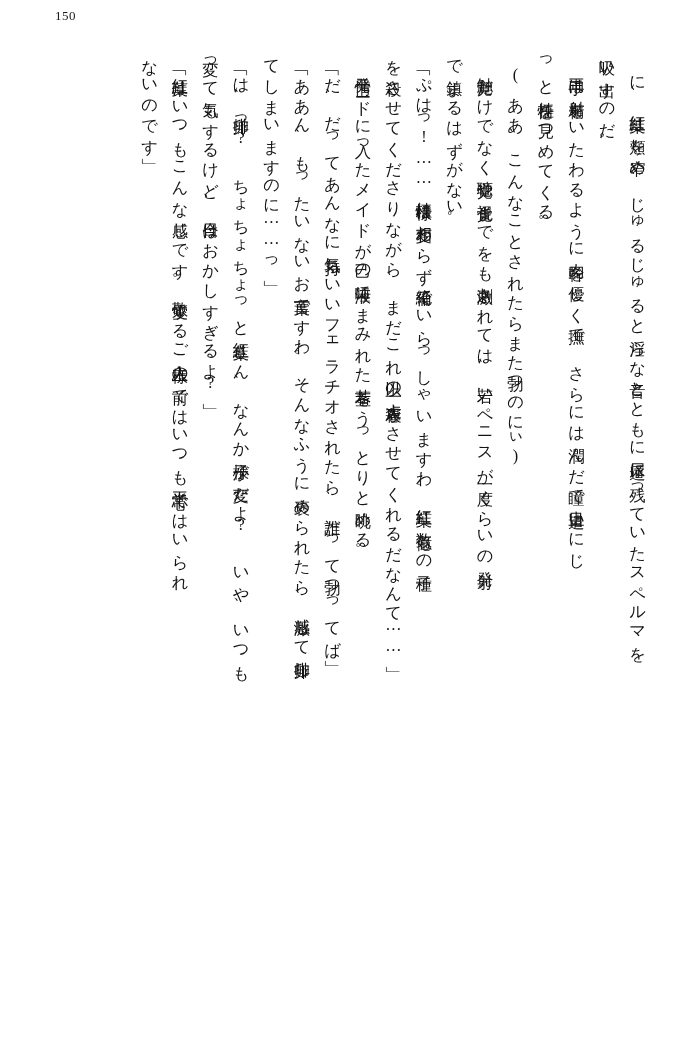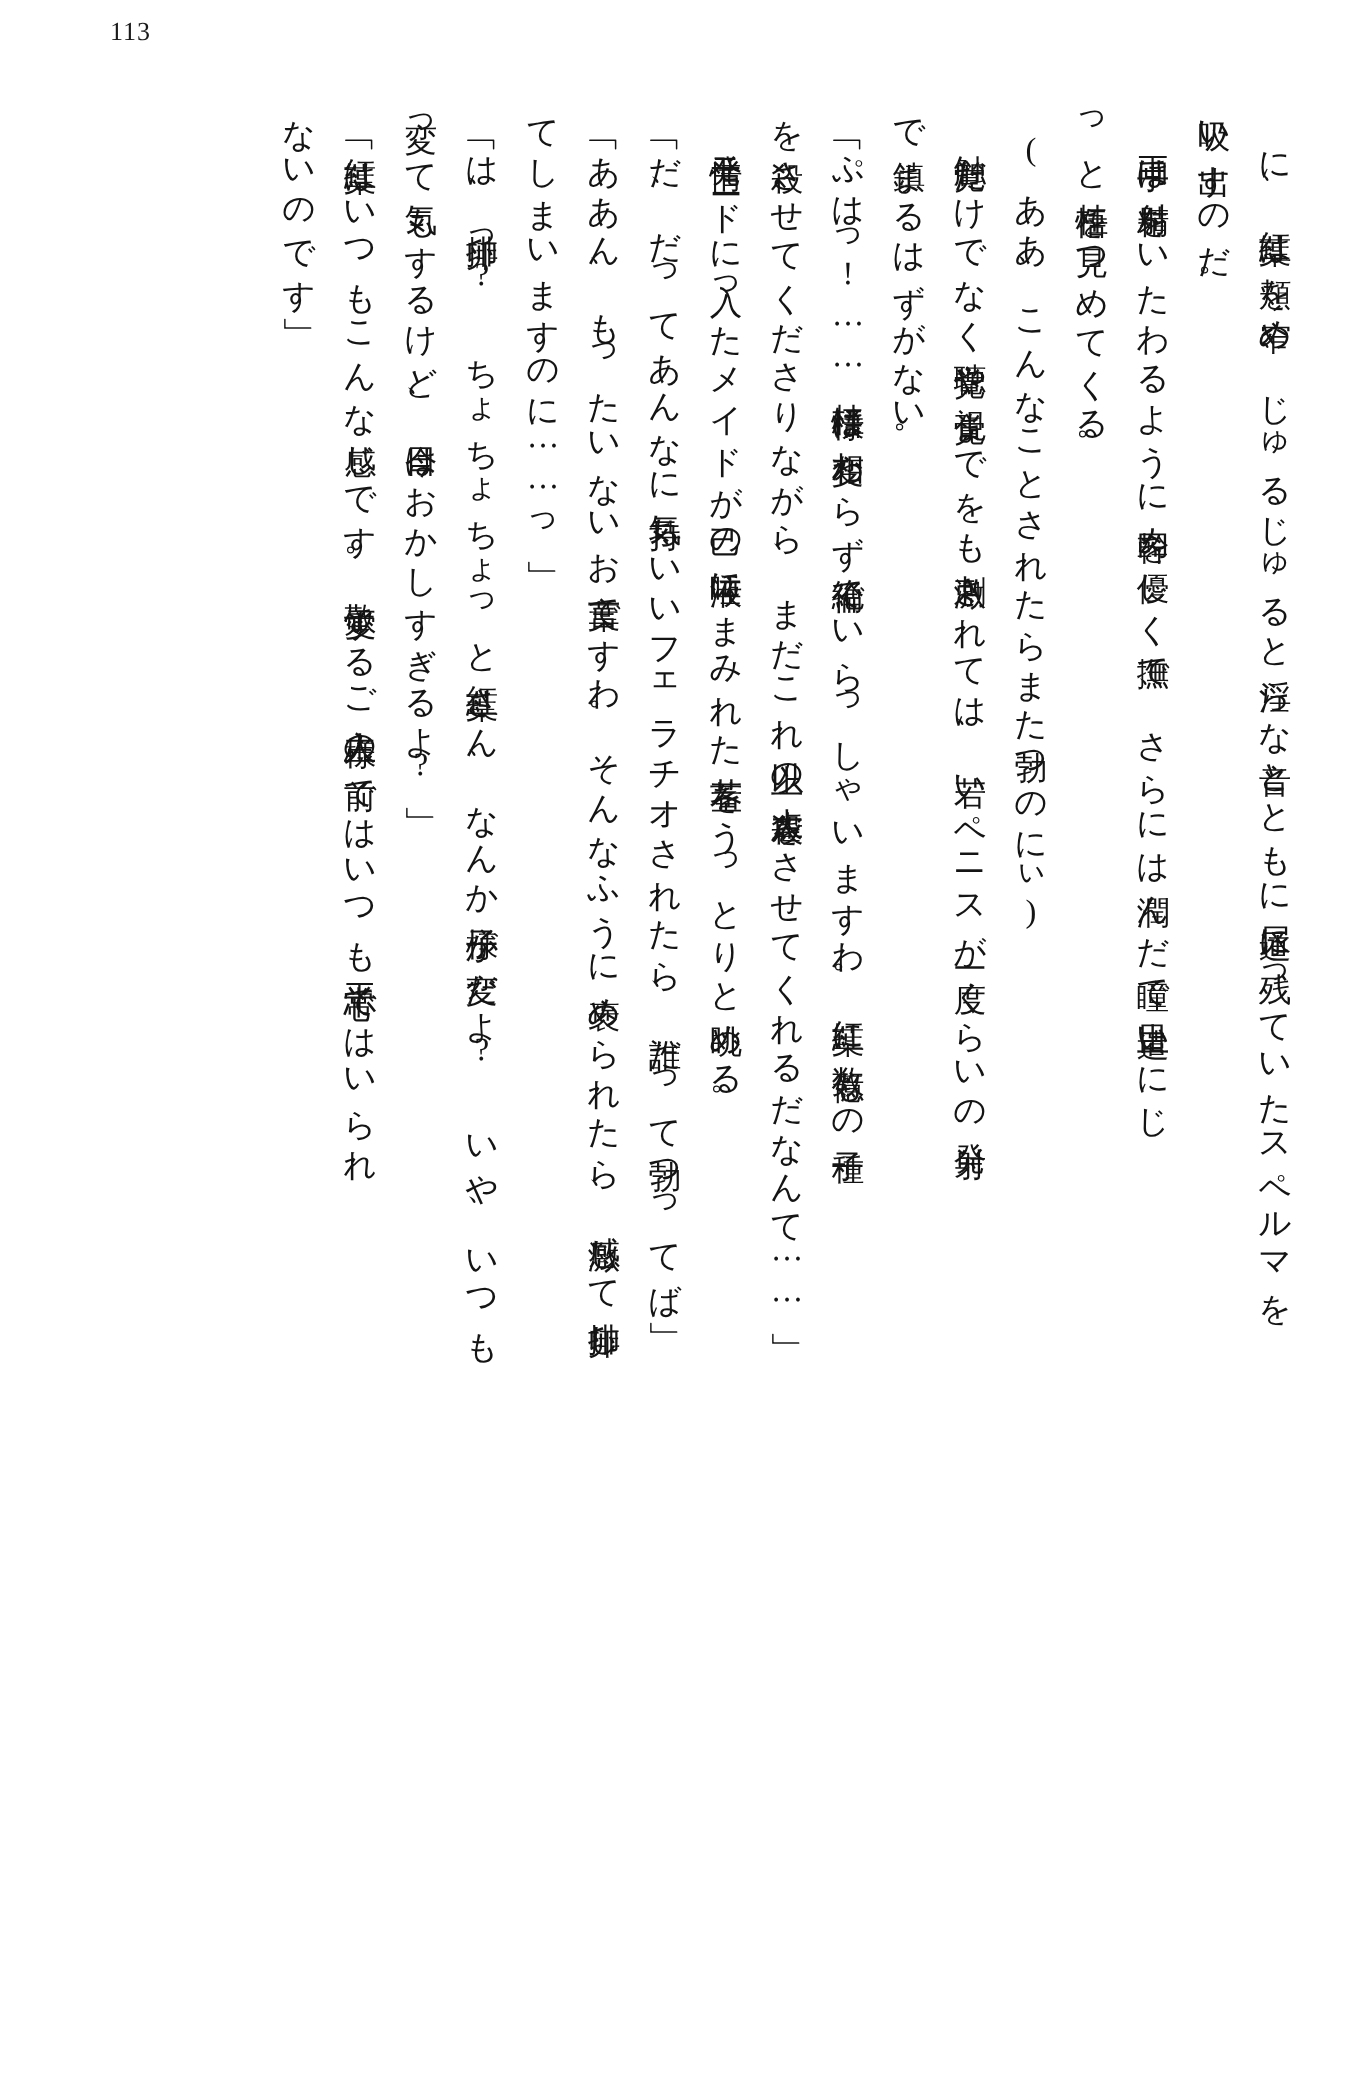--- a/index.html
+++ b/index.html
@@ -53,21 +53,21 @@
   }
   .vline.indent {
     padding-top: 17px;
   }
 </style>
 </head>
 <body>
 
 <div class="page">
 
-  <div class="page-number">113</div>
+  <div class="page-number">150</div>
 
   <div class="text-body">
     <div class="vline indent">に、紅葉は頬を窄め、じゅるじゅると淫らな音とともに尿道に残っていたスペルマを</div>
     <div class="vline">吸い出すのだ。</div>
     <div class="vline indent">両手は射精をいたわるように肉幹を優しく撫で、さらには潤んだ瞳で上目遣いにじ</div>
     <div class="vline">っと桂悟を見つめてくる。</div>
     <div class="vline indent">(ああ、こんなことされたらまた勃つのにぃ)</div>
     <div class="vline indent">触覚だけでなく聴覚や視覚までをも刺激されては、若いペニスが一度くらいの発射</div>
     <div class="vline">で鎮まるはずがない。</div>
     <div class="vline indent">「ぷはっ!……桂悟様は相変わらず絶倫でいらっしゃいますわ。紅葉に数億もの子種</div>

